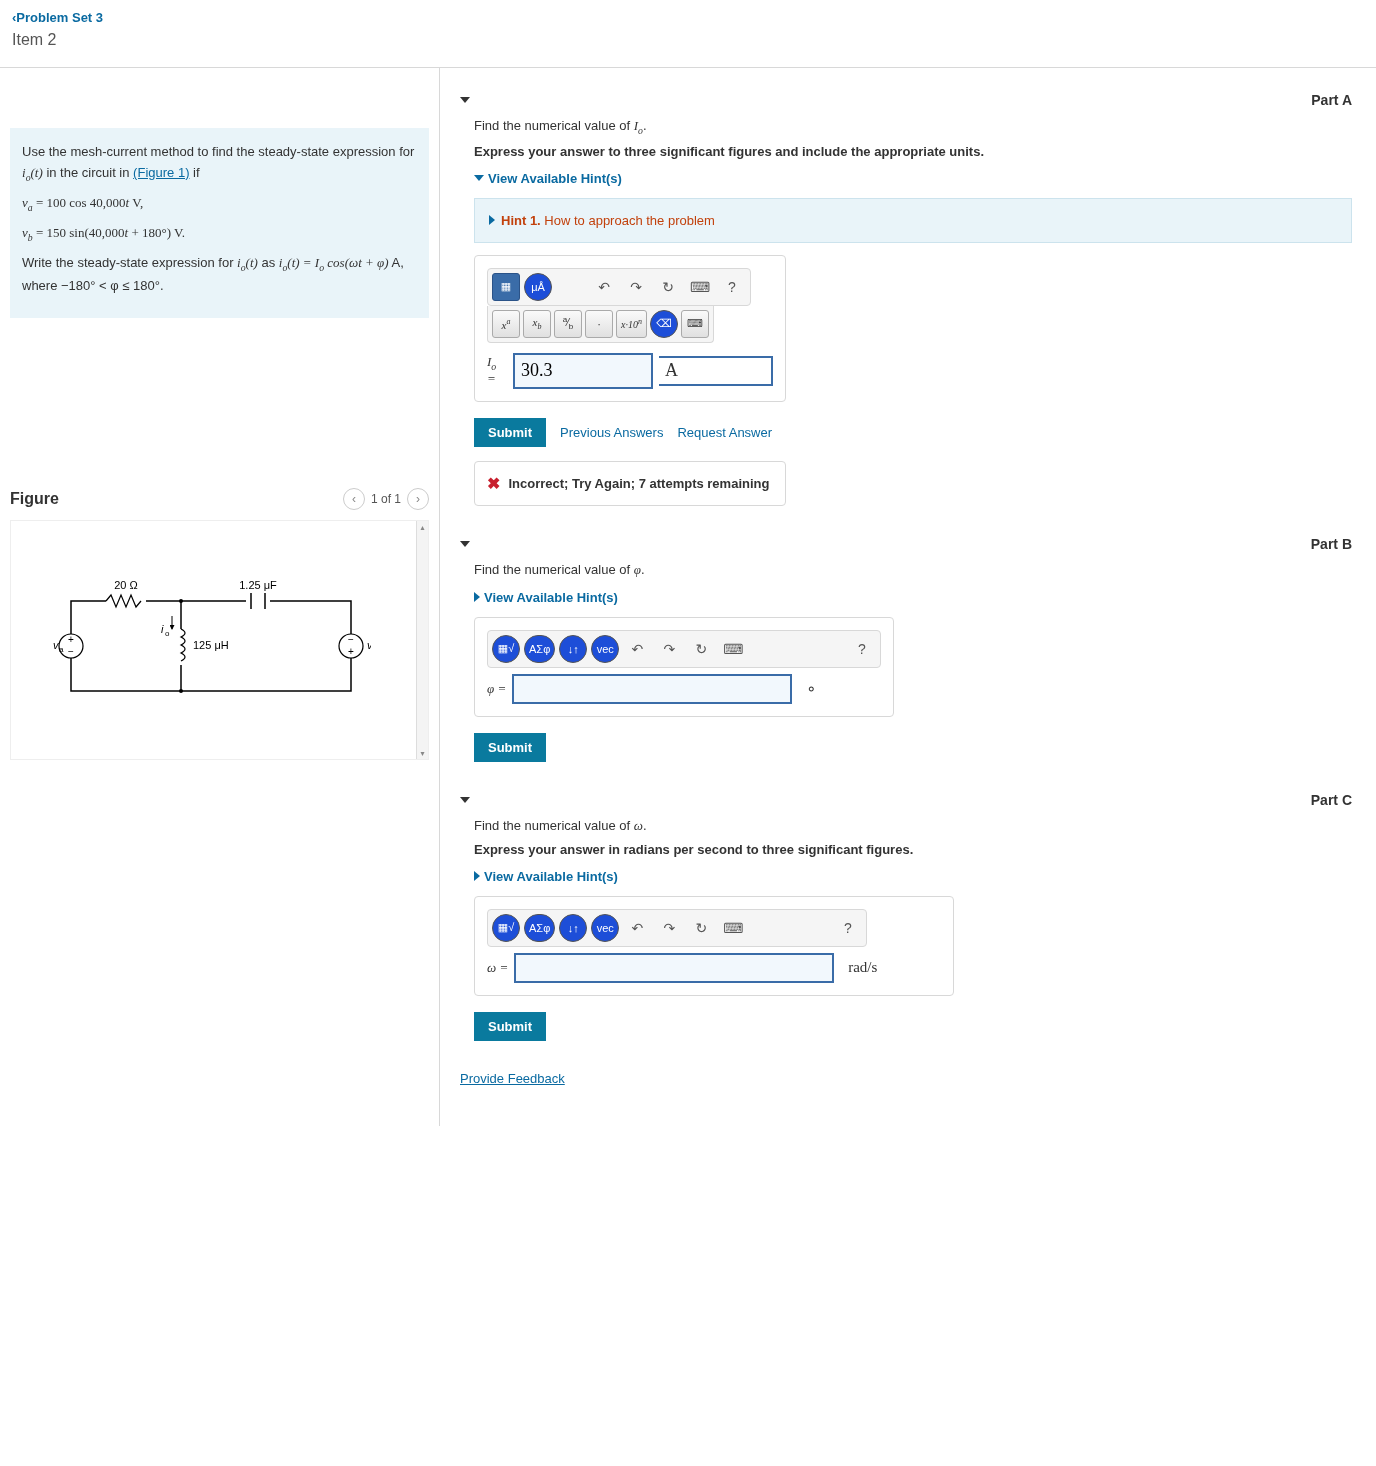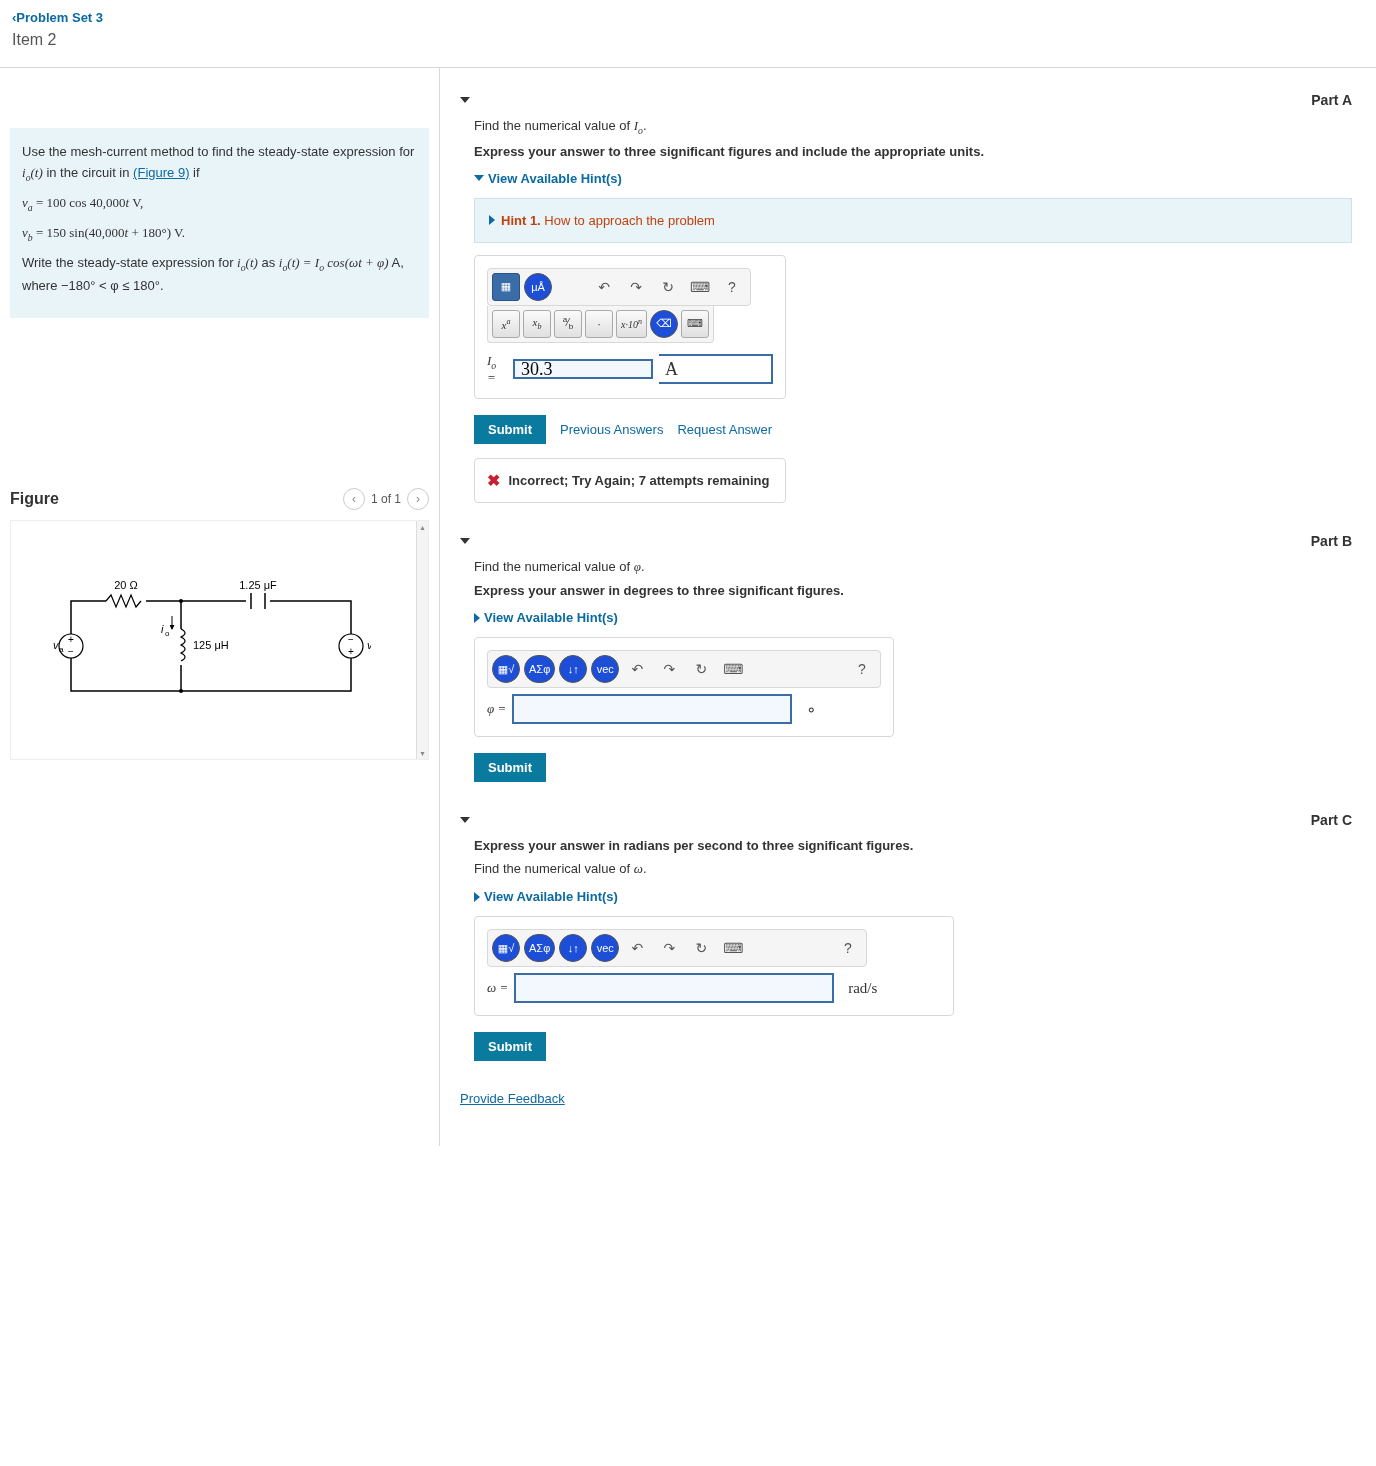--- a/index.html
+++ b/index.html
@@ -44,21 +44,21 @@
     .toolbar { display: flex; gap: 4px; align-items: center; border: 1px solid #d8d8d8; background: #f5f5f5; border-radius: 4px; padding: 4px; margin-bottom: 6px; }
     .toolbar.narrow { width: max-content; }
     .tb-spacer { flex: 1; }
     .tb-btn { min-width: 28px; height: 28px; border: 1px solid #aaa; border-radius: 3px; background: linear-gradient(#fafafa,#e0e0e0); display: flex; align-items: center; justify-content: center; font-size: 11px; cursor: pointer; padding: 0 4px; }
     .tb-btn.active { background: #3a6ca8; color: #fff; border-color: #2b5388; }
     .tb-btn.dark { background: #1d4ed8; color: #fff; border-color: #555; border-radius: 14px; }
     .tb-icon { width: 28px; height: 28px; display: flex; align-items: center; justify-content: center; font-size: 14px; cursor: pointer; color: #555; }
     .toolbar2 { border: 1px solid #d8d8d8; border-top: none; background: #f5f5f5; border-radius: 0 0 4px 4px; padding: 4px; display: flex; gap: 3px; margin-bottom: 10px; margin-top:-6px; width: max-content;}
     .ans-row { display: flex; align-items: center; gap: 6px; margin-top: 6px; }
     .ans-label { font-family: Georgia, serif; font-style: italic; }
-    .ans-input { border: 2px solid #3a6ca8; background: #f2f8fd; height: 20px; font-size: 18px; font-family: Georgia, serif; padding: 0 6px; width: 140px; }
+    .ans-input { border: 2px solid #3a6ca8; background: #f2f8fd; height: 36px; font-size: 18px; font-family: Georgia, serif; padding: 0 6px; width: 140px; }
     .ans-unit { border: 2px solid #3a6ca8; background: #fff; height: 30px; font-size: 18px; font-family: Georgia, serif; padding: 0 6px; width: 120px; display: flex; align-items: center; border-left: none; }
     .ans-input-wide { border: 2px solid #3a6ca8; background: #f2f8fd; height: 30px; width: 280px; }
     .deg-symbol { font-size: 16px; margin-left: 8px; }
     .unit-right { font-family: Georgia, serif; margin-left: 8px; font-size: 15px; }
     .submit-row { display: flex; align-items: center; gap: 14px; }
     .btn-submit { background: #0a7a9e; color: #fff; border: none; padding: 7px 14px; font-weight: bold; font-size: 13px; cursor: pointer; }
     .link { color: #0a6aa1; cursor: pointer; font-size: 13px; }
     .feedback-box { border: 1px solid #d8d8d8; border-radius: 4px; padding: 12px; margin-top: 14px; display: flex; align-items: center; gap: 8px; }
     .x-icon { color: #c8202e; font-weight: bold; font-size: 16px; }
     .feedback-text { font-weight: bold; }
@@ -73,21 +73,21 @@
     <span>‹</span><span>Problem Set 3</span>
   </div>
   <div class="item-title">Item 2</div>
 </div>
 <div class="divider"></div>
 
 <div class="main">
   <div class="left-col">
     <div class="problem-box">
       <p>
-        <span>Use the mesh-current method to find the steady-state expression for </span><span class="math">i<span class="sub">o</span>(t)</span><span> in the circuit in </span><span class="fig1-link">(Figure 9)</span><span> if</span>
+        <span>Use the mesh-current method to find the steady-state expression for </span><span class="math">i<span class="sub">o</span>(t)</span><span> in the circuit in </span><span class="fig1-link">(Figure 1)</span><span> if</span>
       </p>
       <p class="math" style="font-style:normal"><span class="math">v<span class="sub">a</span></span> = 100 cos 40,000<span class="math">t</span> V,</p>
       <p class="math" style="font-style:normal"><span class="math">v<span class="sub">b</span></span> = 150 sin(40,000<span class="math">t</span> + 180°) V.</p>
       <p>
         <span>Write the steady-state expression for </span><span class="math">i<span class="sub">o</span>(t)</span><span> as </span><span class="math">i<span class="sub">o</span>(t) = I<span class="sub">o</span> cos(ωt + φ)</span> A<span>, where </span><span>−180° &lt; φ ≤ 180°.</span>
       </p>
     </div>
 
     <div class="figure-section">
       <div class="figure-header">
@@ -213,21 +213,20 @@
       </div>
     </div>
 
     <div class="part">
       <div class="part-header">
         <span class="caret"></span>
         <span class="part-title">Part B</span>
       </div>
       <div class="part-body">
         <p class="prompt">Find the numerical value of <span class="math">φ</span>.</p>
-        <p class="prompt prompt-bold">Express your answer in degrees to three significant figures.</p>
         <div class="hints-link nb">
           <span class="caret-right"></span>
           <span style="font-weight:bold">View Available Hint(s)</span>
         </div>
         <div class="answer-box" style="width:420px">
           <div class="toolbar">
             <div class="tb-btn dark">▦√</div>
             <div class="tb-btn dark">ΑΣφ</div>
             <div class="tb-btn dark">↓↑</div>
             <div class="tb-btn dark">vec</div>
@@ -247,22 +246,22 @@
         <button class="btn-submit">Submit</button>
       </div>
     </div>
 
     <div class="part">
       <div class="part-header">
         <span class="caret"></span>
         <span class="part-title">Part C</span>
       </div>
       <div class="part-body">
+        <p class="prompt">Find the numerical value of <span class="math">ω</span>.</p>
         <p class="prompt prompt-bold">Express your answer in radians per second to three significant figures.</p>
-        <p class="prompt">Find the numerical value of <span class="math">ω</span>.</p>
         <div class="hints-link nb">
           <span class="caret-right"></span>
           <span style="font-weight:bold">View Available Hint(s)</span>
         </div>
         <div class="answer-box" style="width:480px">
           <div class="toolbar" style="width:380px">
             <div class="tb-btn dark">▦√</div>
             <div class="tb-btn dark">ΑΣφ</div>
             <div class="tb-btn dark">↓↑</div>
             <div class="tb-btn dark">vec</div>

